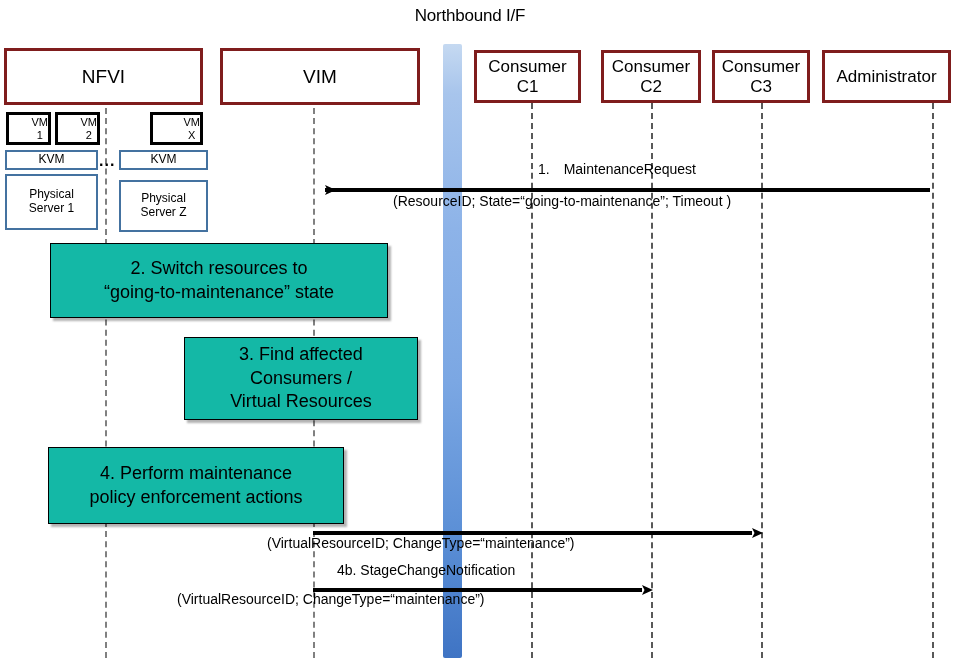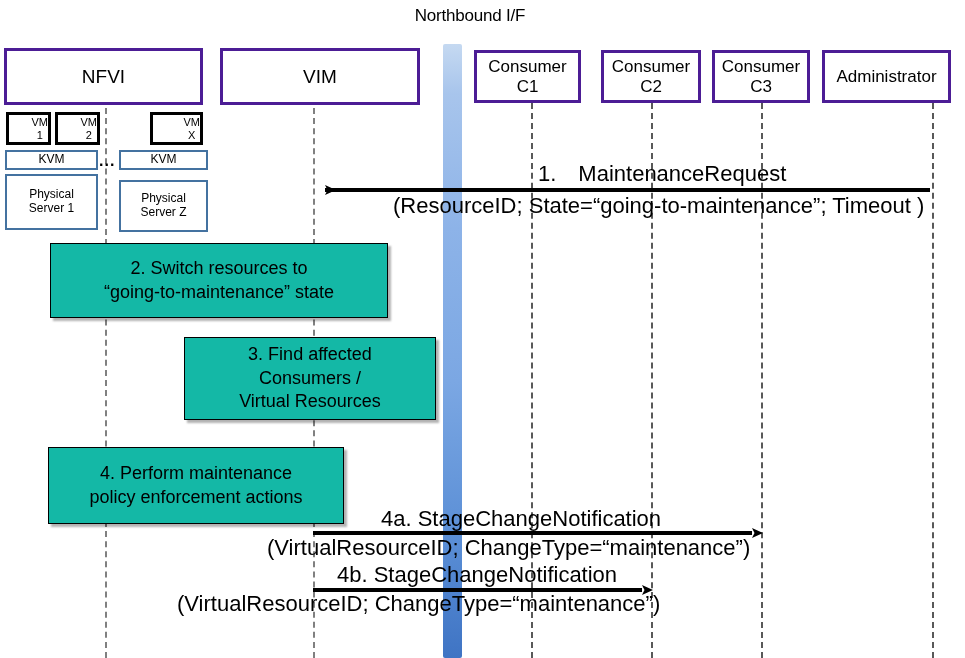--- a/index.html
+++ b/index.html
@@ -51,21 +51,21 @@
     background: linear-gradient(to bottom,
        #c5d9f1 0%, #a8c5ec 8%, #8db3e8 30%,
        #7ba7e3 55%, #5b8fd6 80%, #3f74c4 100%);
     border-radius: 2px;
   }
 
   
   .actor {
     position: absolute;
     box-sizing: border-box;
-    border: 3px solid #4c1d95;
+    border: 3px solid #7f1d1d;
     background: #ffffff;
     display: flex;
     align-items: center;
     justify-content: center;
     text-align: center;
     line-height: 1.12;
     font-size: 17px;
   }
   .actor.big { font-size: 19px; }
 
@@ -113,21 +113,21 @@
     justify-content: center;
     text-align: center;
     font-size: 18px;
     line-height: 1.3;
     box-shadow: 3px 3px 2px rgba(0,0,0,0.30);
   }
 
   
   .msg-label {
     position: absolute;
-    font-size: 22px;
+    font-size: 14px;
     white-space: nowrap;
     line-height: 1.15;
   }
 
   .svg-layer {
     position: absolute;
     left: 0; top: 0;
     width: 965px; height: 658px;
     pointer-events: none;
   }
@@ -204,21 +204,21 @@
   <div class="bluebox" style="left:119px; top:180px; width:89px; height:52px;">
     <span style="white-space:pre-line;">Physical
 Server Z</span>
   </div>
 
   <div class="procbox" style="left:50px; top:243px; width:338px; height:75px;">
     <span style="white-space:pre-line;">2. Switch resources to
 “going-to-maintenance” state</span>
   </div>
 
-  <div class="procbox" style="left:184px; top:337px; width:252px; height:83px;">
+  <div class="procbox" style="left:184px; top:337px; width:234px; height:83px;">
     <span style="white-space:pre-line;">3. Find affected
 Consumers /
 Virtual Resources</span>
   </div>
 
   <div class="procbox" style="left:48px; top:447px; width:296px; height:77px;">
     <span style="white-space:pre-line;">4. Perform maintenance
 policy enforcement actions</span>
   </div>
 
@@ -241,19 +241,18 @@
     </g>
 
     <g>
       <line x1="313" y1="590" x2="642" y2="590" stroke="#000000" stroke-width="4" marker-end="url(#arrR)"></line>
     </g>
   </svg>
 
   <div class="msg-label" style="left:538px; top:161px;">1. MaintenanceRequest</div>
   <div class="msg-label" style="left:393px; top:193px;">(ResourceID; State=“going-to-maintenance”; Timeout )</div>
 
-  <div class="msg-label" style="left:381px; top:506px;">4a. StageChangeNotification</div>
   <div class="msg-label" style="left:267px; top:535px;">(VirtualResourceID; ChangeType=“maintenance”)</div>
 
   <div class="msg-label" style="left:337px; top:562px;">4b. StageChangeNotification</div>
   <div class="msg-label" style="left:177px; top:591px;">(VirtualResourceID; ChangeType=“maintenance”)</div>
 
 </div>
 
 </body></html>

